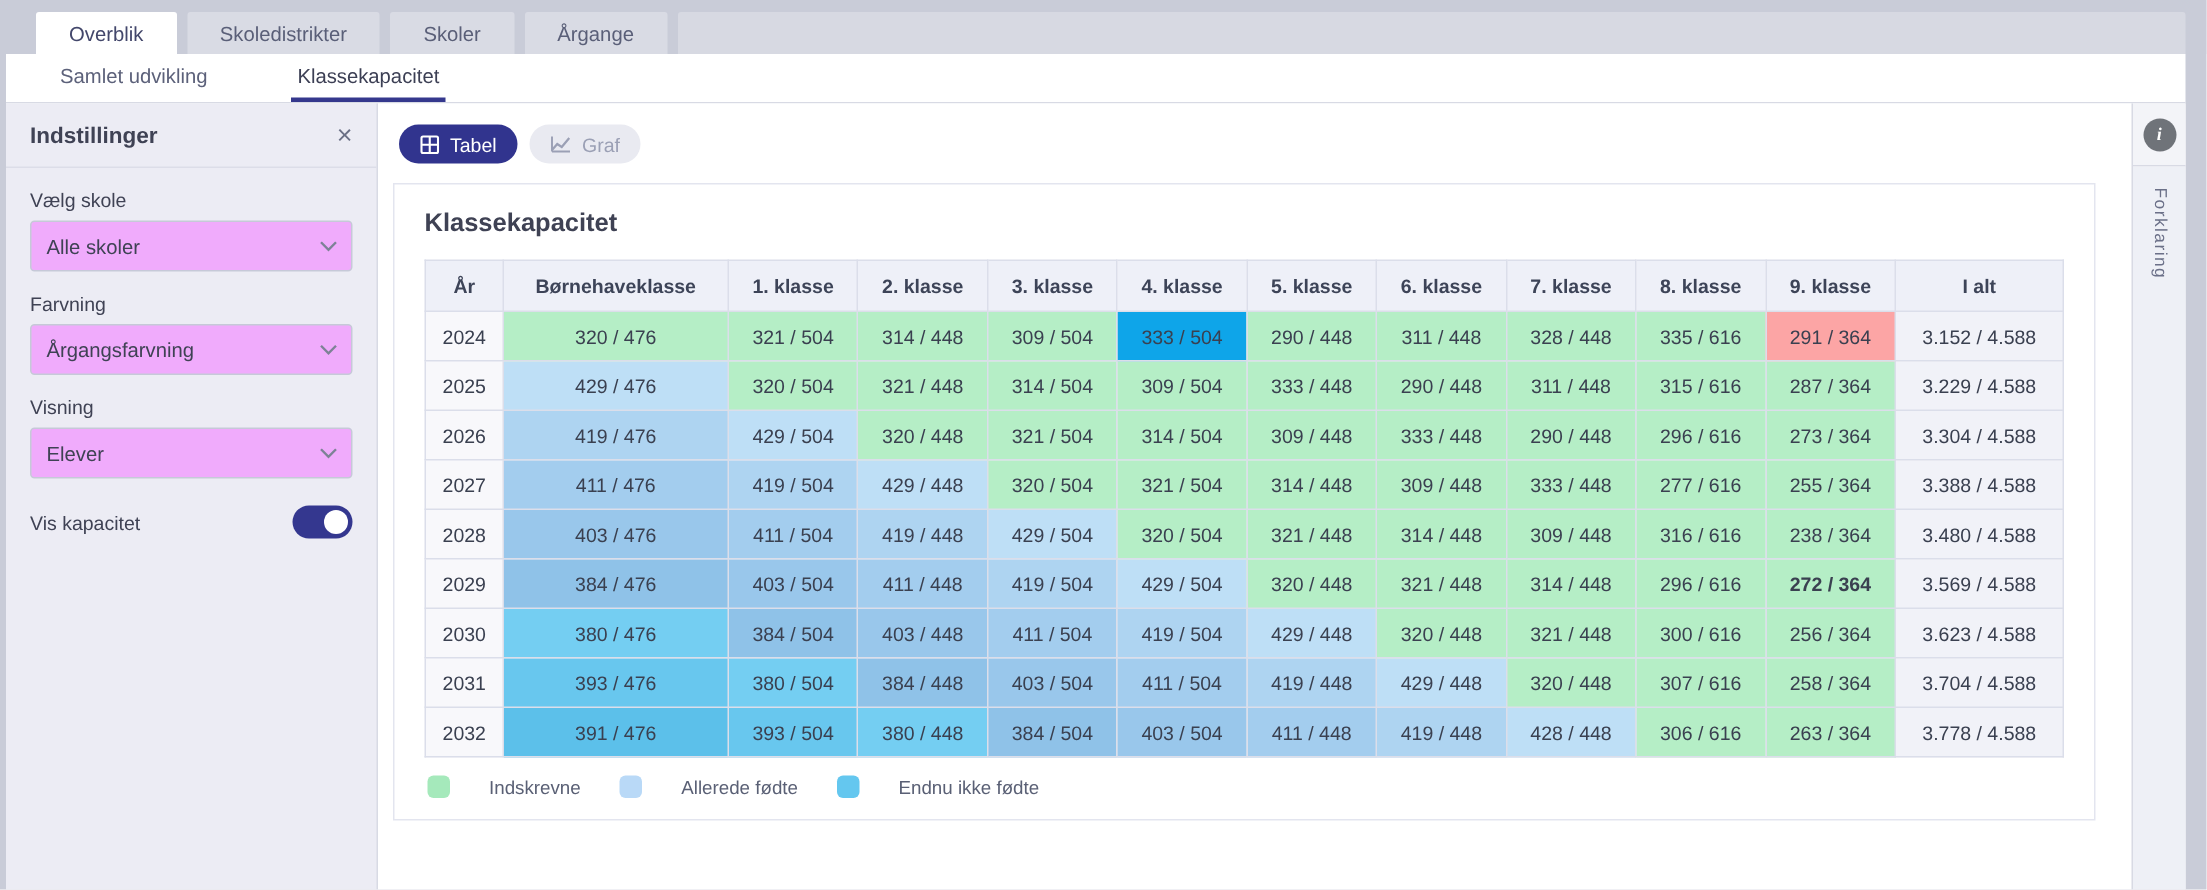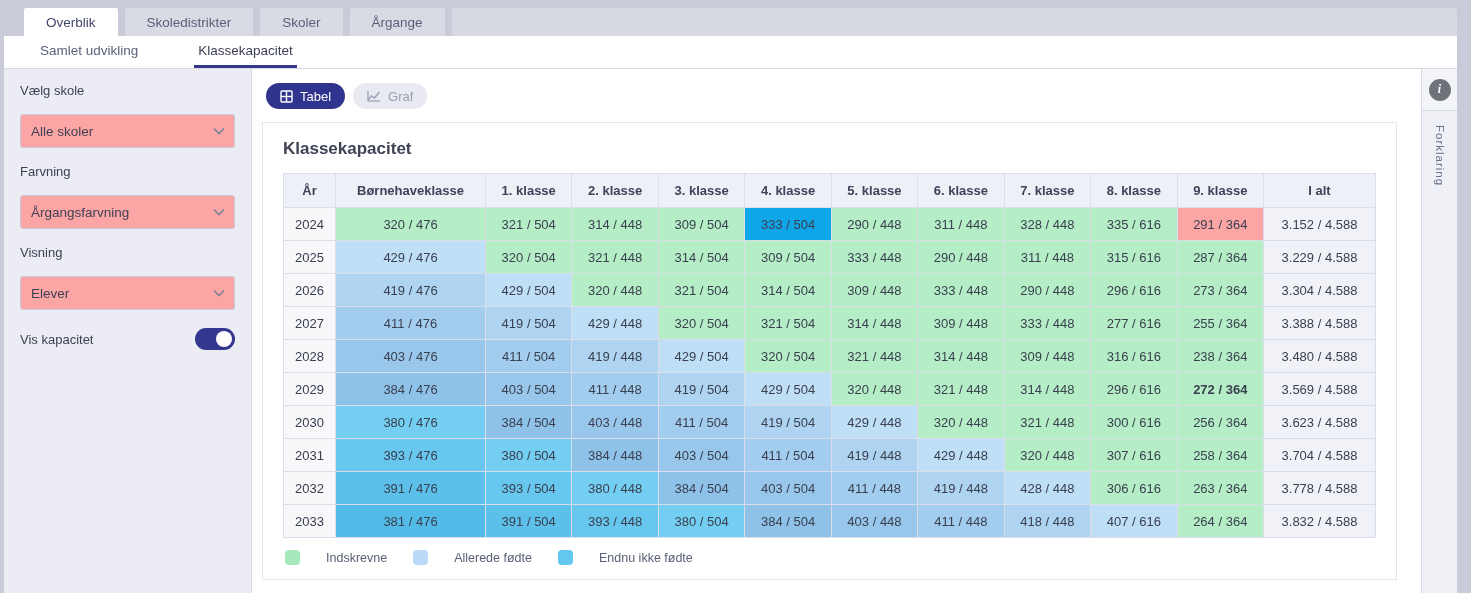--- a/index.html
+++ b/index.html
@@ -23,21 +23,21 @@
   
   .app-body { display:flex; height:524px; margin:0 14px 0 4px; background:#ffffff; }
 
   
   .sidebar { width:248px; background:#ececf4; border-right:1px solid #d8dae4; flex:none; }
   .sidebar-header { display:flex; align-items:center; justify-content:space-between;
                     padding:12px 16px; border-bottom:1px solid #dcdde8; }
   .sidebar-title { font-size:15px; font-weight:700; color:#3f4254; }
   .close-btn { font-size:18px; color:#6a6f85; cursor:pointer; line-height:1; }
   .field-label { font-size:13px; color:#3f4254; margin:14px 16px 6px; }
-  .select { position:relative; margin:16px 16px; height:34px; background:#fca5a5; border:1px solid #c6c9d8;
+  .select { position:relative; margin:4px 16px; height:34px; background:#f0abfc; border:1px solid #c6c9d8;
             border-radius:3px; display:flex; align-items:center; padding:0 28px 0 10px;
             font-size:13.5px; color:#3f4254; cursor:pointer; }
   .select svg { position:absolute; right:9px; top:12px; }
   .toggle-row { display:flex; align-items:center; justify-content:space-between; margin:18px 16px 0; }
   .toggle { width:40px; height:22px; border-radius:11px; background:#34378f; position:relative; cursor:pointer; flex:none; }
   .toggle .knob { position:absolute; right:3px; top:3px; width:16px; height:16px; border-radius:50%; background:#ffffff; }
 
   
   .main { flex:1; background:#ffffff; min-width:0; }
   .viewbar { display:flex; gap:8px; padding:14px 0 0 14px; }
@@ -84,20 +84,24 @@
 </div>
 
 <div class="subbar">
     <div class="subtab">Samlet udvikling</div>
     <div class="subtab active">Klassekapacitet</div>
   </div>
 
 <div class="app-body">
 
   <div class="sidebar">
+    <div class="sidebar-header">
+      <span class="sidebar-title">Indstillinger</span>
+      <span class="close-btn">×</span>
+    </div>
     <div id="sidebar-fields">
         <div class="field-label">Vælg skole</div>
         <div class="select">
           <span>Alle skoler</span>
           <svg width="12" height="8" viewBox="0 0 12 8">
             <polyline points="1,1.5 6,6.5 11,1.5" fill="none" stroke="#7d8296" stroke-width="1.6"></polyline>
           </svg>
         </div>
         <div class="field-label">Farvning</div>
         <div class="select">
@@ -297,34 +301,20 @@
               <td style="background: rgb(116, 206, 242);">380 / 448</td>
               <td style="background: rgb(143, 194, 232);">384 / 504</td>
               <td style="background: rgb(153, 199, 235);">403 / 504</td>
               <td style="background: rgb(163, 205, 238);">411 / 448</td>
               <td style="background: rgb(174, 212, 241);">419 / 448</td>
               <td style="background: rgb(190, 223, 246);">428 / 448</td>
               <td style="background: rgb(181, 238, 198);">306 / 616</td>
               <td style="background: rgb(181, 238, 198);">263 / 364</td>
               <td class="total">3.778 / 4.588</td>
             </tr>
-            <tr>
-              <td class="year">2033</td>
-              <td style="background: rgb(82, 186, 231);">381 / 476</td>
-              <td style="background: rgb(92, 192, 234);">391 / 504</td>
-              <td style="background: rgb(104, 199, 238);">393 / 448</td>
-              <td style="background: rgb(116, 206, 242);">380 / 504</td>
-              <td style="background: rgb(143, 194, 232);">384 / 504</td>
-              <td style="background: rgb(153, 199, 235);">403 / 448</td>
-              <td style="background: rgb(163, 205, 238);">411 / 448</td>
-              <td style="background: rgb(174, 212, 241);">418 / 448</td>
-              <td style="background: rgb(190, 223, 246);">407 / 616</td>
-              <td style="background: rgb(181, 238, 198);">264 / 364</td>
-              <td class="total">3.832 / 4.588</td>
-            </tr>
           </tbody>
       </table>
       <div class="legend" id="legend">
           <div class="legend-item">
             <span class="swatch" style="background: rgb(165, 233, 187);"></span>
             <span>Indskrevne</span>
           </div>
           <div class="legend-item">
             <span class="swatch" style="background: rgb(185, 217, 247);"></span>
             <span>Allerede fødte</span>

